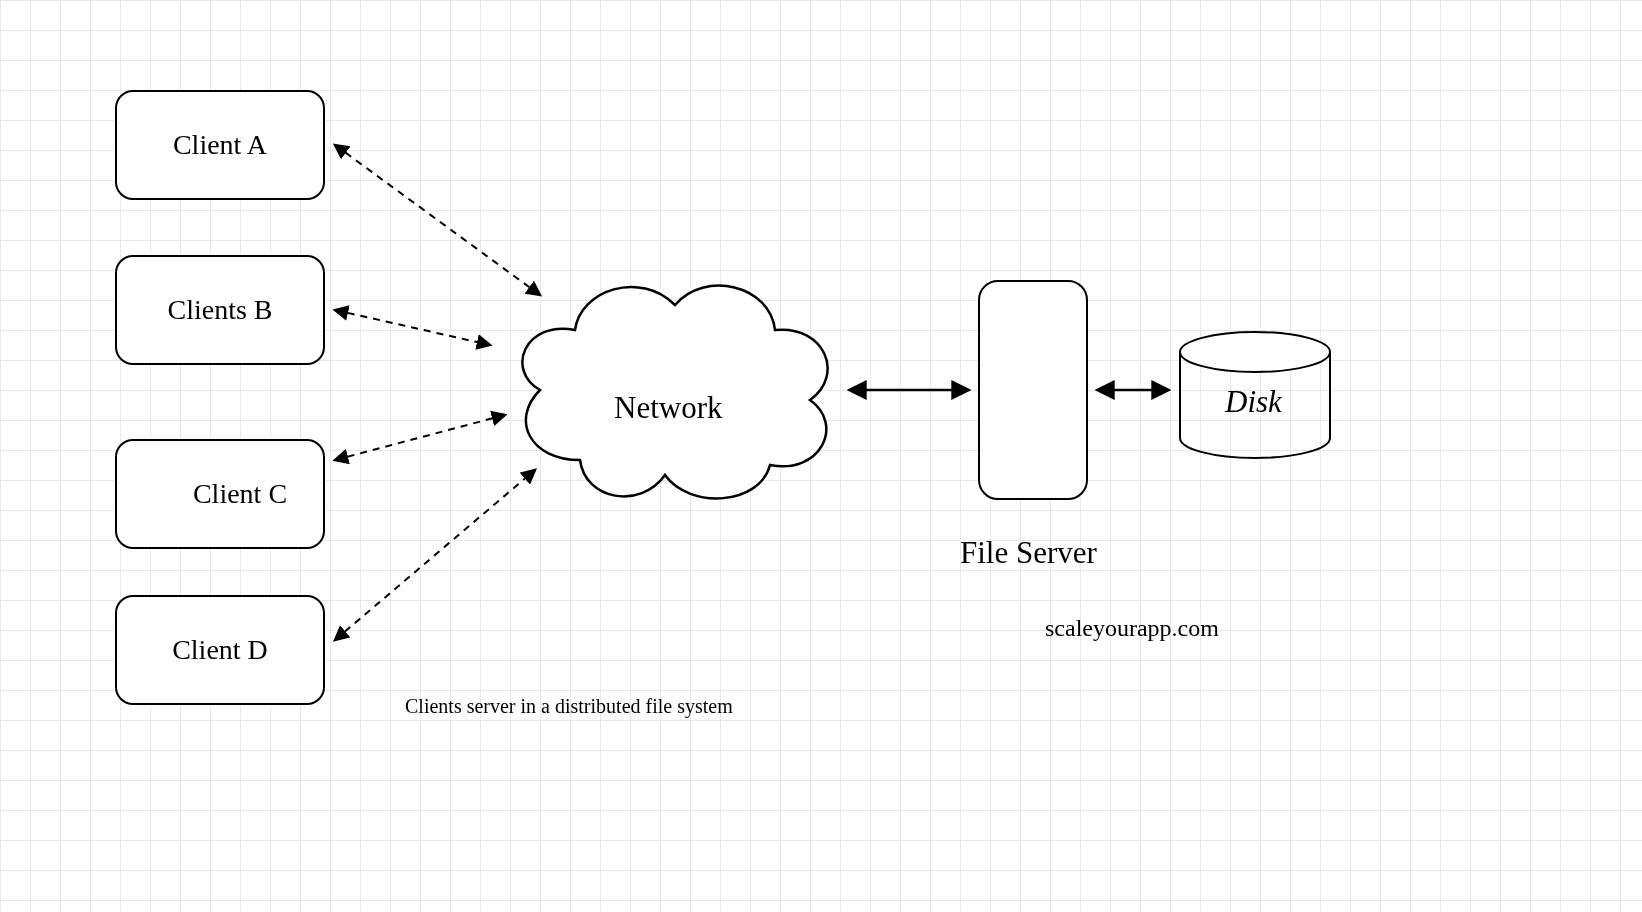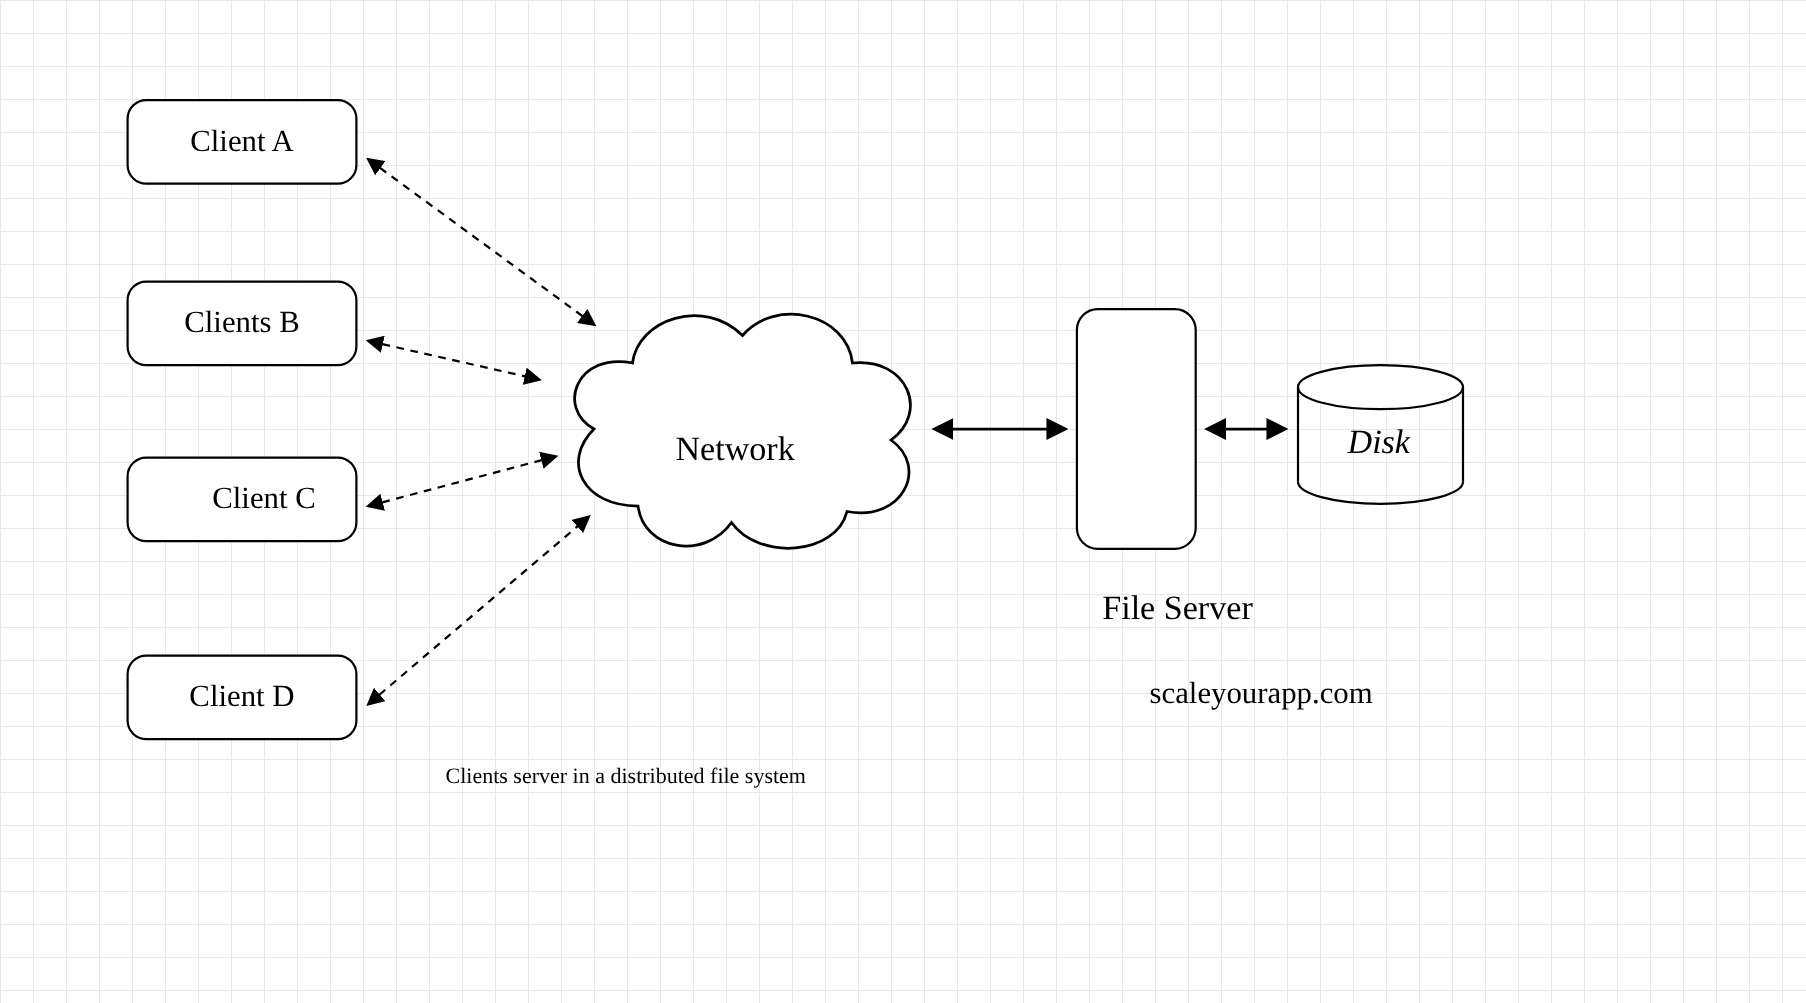--- a/index.html
+++ b/index.html
@@ -19,40 +19,40 @@
     .node-box {
       position: absolute;
       background: #fff;
       border: 2px solid #000;
       border-radius: 18px;
       display: flex;
       align-items: center;
       justify-content: center;
       font-size: 28px;
     }
-    .client { width: 210px; height: 78px; }
+    .client { width: 210px; height: 110px; }
     .server-box {
       position: absolute;
       background: #fff;
       border: 2px solid #000;
       border-radius: 20px;
       width: 110px;
       height: 220px;
     }
     .label {
       position: absolute;
       font-size: 31px;
     }
     .caption {
       position: absolute;
       font-size: 20px;
     }
     .watermark {
       position: absolute;
-      font-size: 28px;
+      font-size: 24px;
     }
     svg.overlay {
       position: absolute;
       top: 0; left: 0;
       width: 1642px;
       height: 912px;
       pointer-events: none;
     }
     .cloud {
       position: absolute;
@@ -67,42 +67,42 @@
   </style>
 </head>
 <body>
 
 <div class="node-box client" style="left:115px; top:90px;">
   <span>Client A</span>
 </div>
 <div class="node-box client" style="left:115px; top:255px;">
   <span>Clients B</span>
 </div>
-<div class="node-box client" style="left:115px; top:415px;padding-left:40px;">
+<div class="node-box client" style="left:115px; top:439px;padding-left:40px;">
   <span>Client C</span>
 </div>
 <div class="node-box client" style="left:115px; top:595px;font-family:Liberation Serif, serif;">
   <span>Client D</span>
 </div>
 
 <svg class="cloud" style="left:490px; top:260px;" viewBox="0 0 360 260">
   <path d="M 90 200
            C 40 200, 20 160, 50 130
            C 15 110, 35 60, 85 70
            C 90 30, 150 10, 185 45
            C 215 10, 280 25, 285 70
            C 335 65, 355 115, 320 140
            C 355 165, 330 215, 280 205
            C 270 245, 200 250, 175 215
            C 150 250, 95 240, 90 200 Z" fill="#fff" stroke="#000" stroke-width="2.5"></path>
 </svg>
 <div class="label" style="left:614px; top:390px;">Network</div>
 
 <div class="server-box" style="left:978px; top:280px;"></div>
-<div class="label" style="left:980px; top:535px;padding-left:22px;">File Server</div>
+<div class="label" style="left:960px; top:535px;">File Server</div>
 
 <svg class="cylinder" style="left:1175px; top:330px;" viewBox="0 0 160 130">
   <ellipse cx="80" cy="22" rx="75" ry="20" fill="#fff" stroke="#000" stroke-width="2"></ellipse>
   <path d="M 5 22 L 5 108" fill="none" stroke="#000" stroke-width="2"></path>
   <path d="M 155 22 L 155 108" fill="none" stroke="#000" stroke-width="2"></path>
   <path d="M 5 108 A 75 20 0 0 0 155 108" fill="none" stroke="#000" stroke-width="2"></path>
   <path d="M 5 22 L 5 108 A 75 20 0 0 0 155 108 L 155 22" fill="#fff" fill-opacity="0"></path>
 </svg>
 <div class="label" style="left:1225px; top:384px;font-style:italic;">Disk</div>
 

